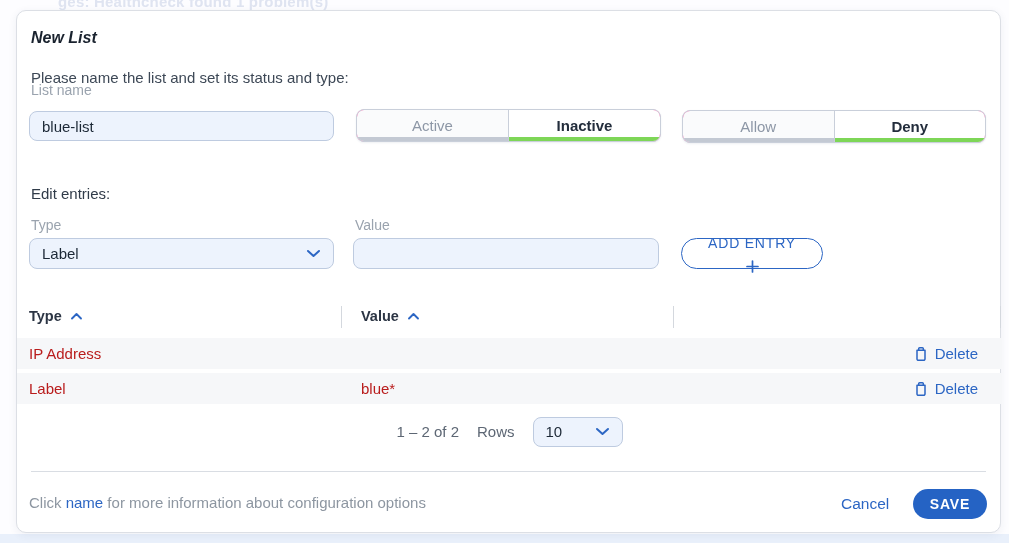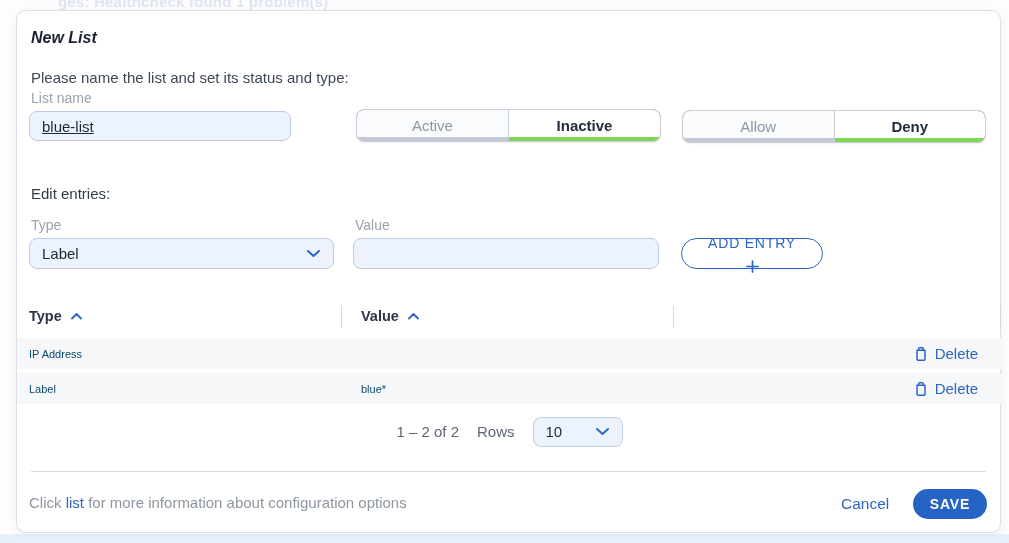--- a/index.html
+++ b/index.html
@@ -18,30 +18,30 @@
   .modal{
     position:absolute;left:16px;top:10px;width:985px;height:523px;
     background:#ffffff;border:1px solid #dcdfe5;border-radius:10px;
     box-shadow:0 2px 8px rgba(40,60,100,.07);box-sizing:border-box;
   }
   .abs{position:absolute;}
 
   .title{left:14px;top:18px;font-size:16px;font-weight:bold;color:#19222e;font-style:italic;}
   .intro{left:14px;top:58px;font-size:15px;color:#3d4856;}
   .field-label{color:#9aa3ae;font-size:14px;}
-  .lbl-listname{left:14px;top:79px;}
+  .lbl-listname{left:14px;top:71px;}
   .lbl-type{left:14px;top:206px;}
   .lbl-value{left:338px;top:206px;}
 
   .input{
     background:#edf3fd;border:1px solid #becbe0;border-radius:8px;height:30px;
     box-sizing:border-box;font-size:15px;color:#1c2836;padding:0 12px;outline:none;
     font-family:"Liberation Sans",sans-serif;
   }
-  #listname-input{left:12px;top:100px;width:262px;text-decoration:underline;}
+  #listname-input{left:12px;top:100px;width:305px;}
   #value-input{left:336px;top:227px;width:306px;height:31px;}
 
   .select{
     background:#edf3fd;border:1px solid #becbe0;border-radius:8px;
     box-sizing:border-box;display:flex;align-items:center;justify-content:space-between;
     padding:0 12px;font-size:15px;color:#1c2836;cursor:pointer;
   }
   #type-select{left:12px;top:227px;width:305px;height:31px;}
 
   .toggle{
@@ -75,21 +75,21 @@
   .th-value{left:344px;}
   .hdiv{position:absolute;top:0;width:1px;height:22px;background:#d4d8de;}
   .hdiv1{left:324px;}
   .hdiv2{left:656px;}
   .hdiv3{left:983px;}
 
   .trow{left:0;width:985px;height:31px;background:#f6f7f9;}
   .trow-1{top:327px;}
   .trow-2{top:362px;}
   .cell{position:absolute;top:0;height:31px;display:flex;align-items:center;
-        font-size:11px;color:#0c4a6e;}
+        font-size:15px;color:#b91c1c;}
   .cell-type{left:12px;}
   .cell-value{left:344px;}
   .cell-action{right:24px;gap:7px;color:#2c66c4;cursor:pointer;font-size:15px;}
 
   .pagination{
     left:0;top:405px;width:985px;height:31px;display:flex;align-items:center;
     justify-content:center;gap:18px;font-size:15px;color:#5d6774;
   }
   .rows-select{width:90px;height:30px;}
   .rows-select span{color:#1c2836;}
@@ -212,18 +212,18 @@
       <span>
         <svg width="15" height="9" viewBox="0 0 15 9">
             <path d="M2 2l5.5 5L13 2" stroke="#2c66c4" stroke-width="2" fill="none" stroke-linecap="round" stroke-linejoin="round"></path>
           </svg>
       </span>
     </div>
   </div>
 
   <div class="abs footer-divider"></div>
 
-  <div class="abs footer-info"><span>Click </span><span class="link">list</span><span> for more information about configuration options</span></div>
+  <div class="abs footer-info"><span>Click </span><span class="link">name</span><span> for more information about configuration options</span></div>
 
   <div class="abs cancel-link">Cancel</div>
   <button class="abs btn-save">SAVE</button>
 
 </div>
 
 </body></html>

